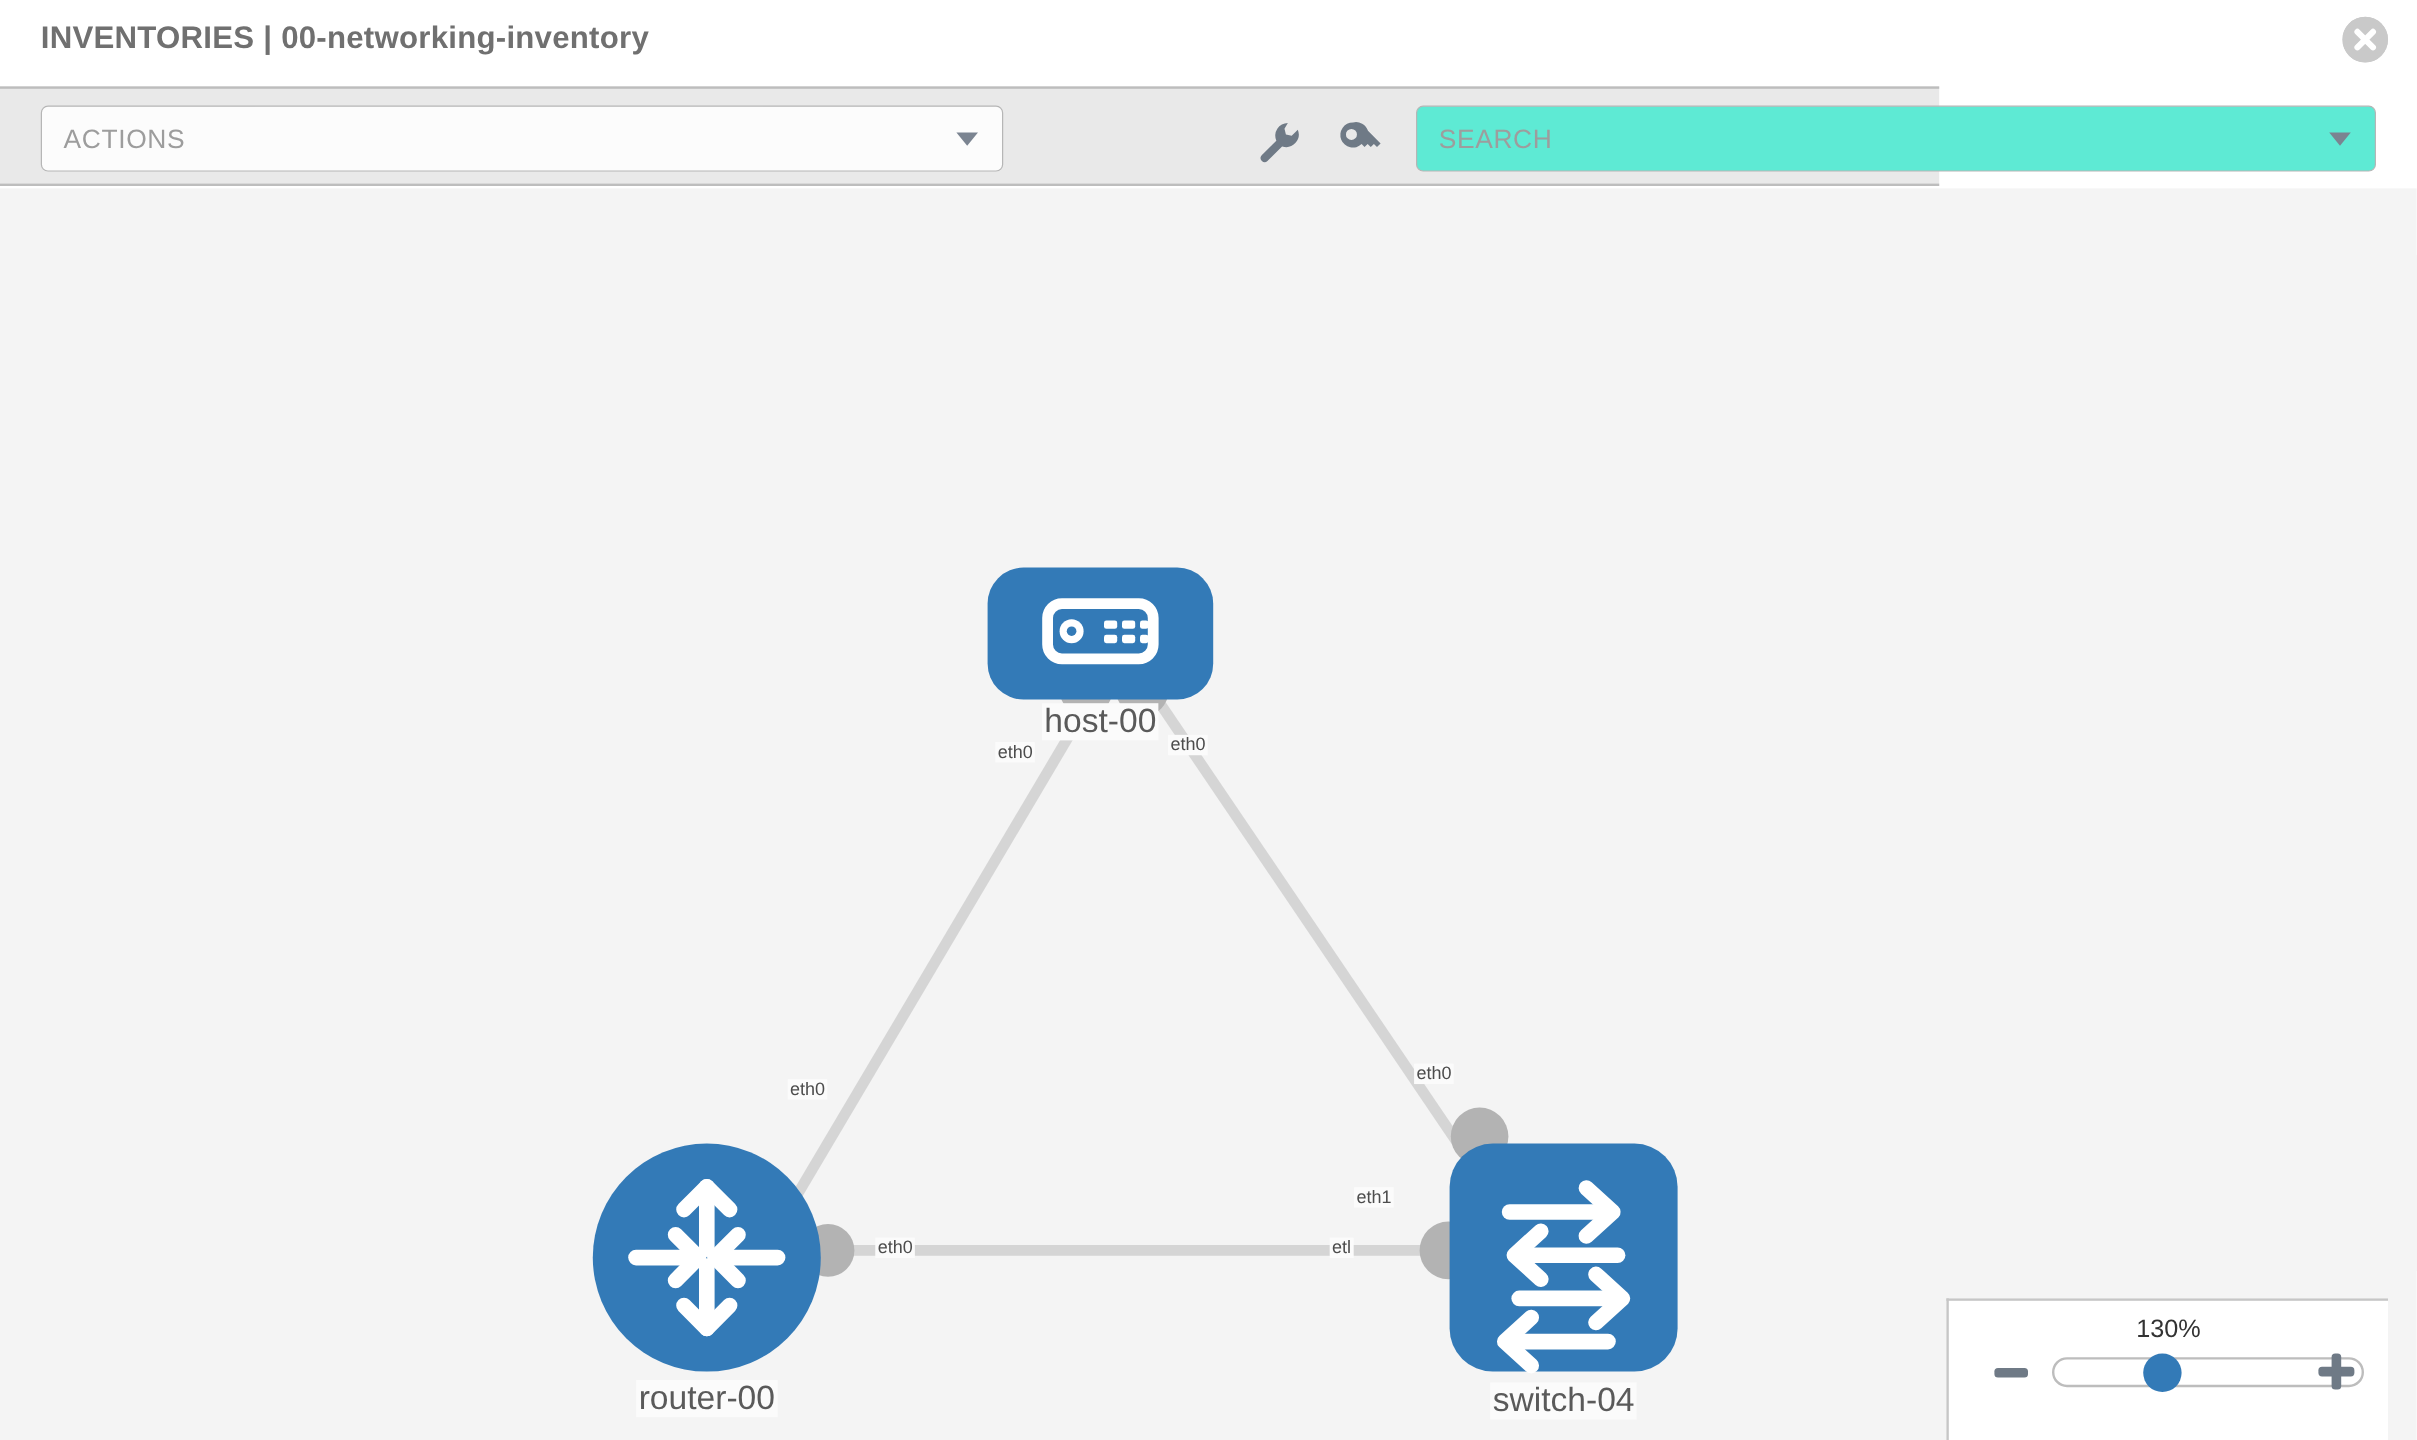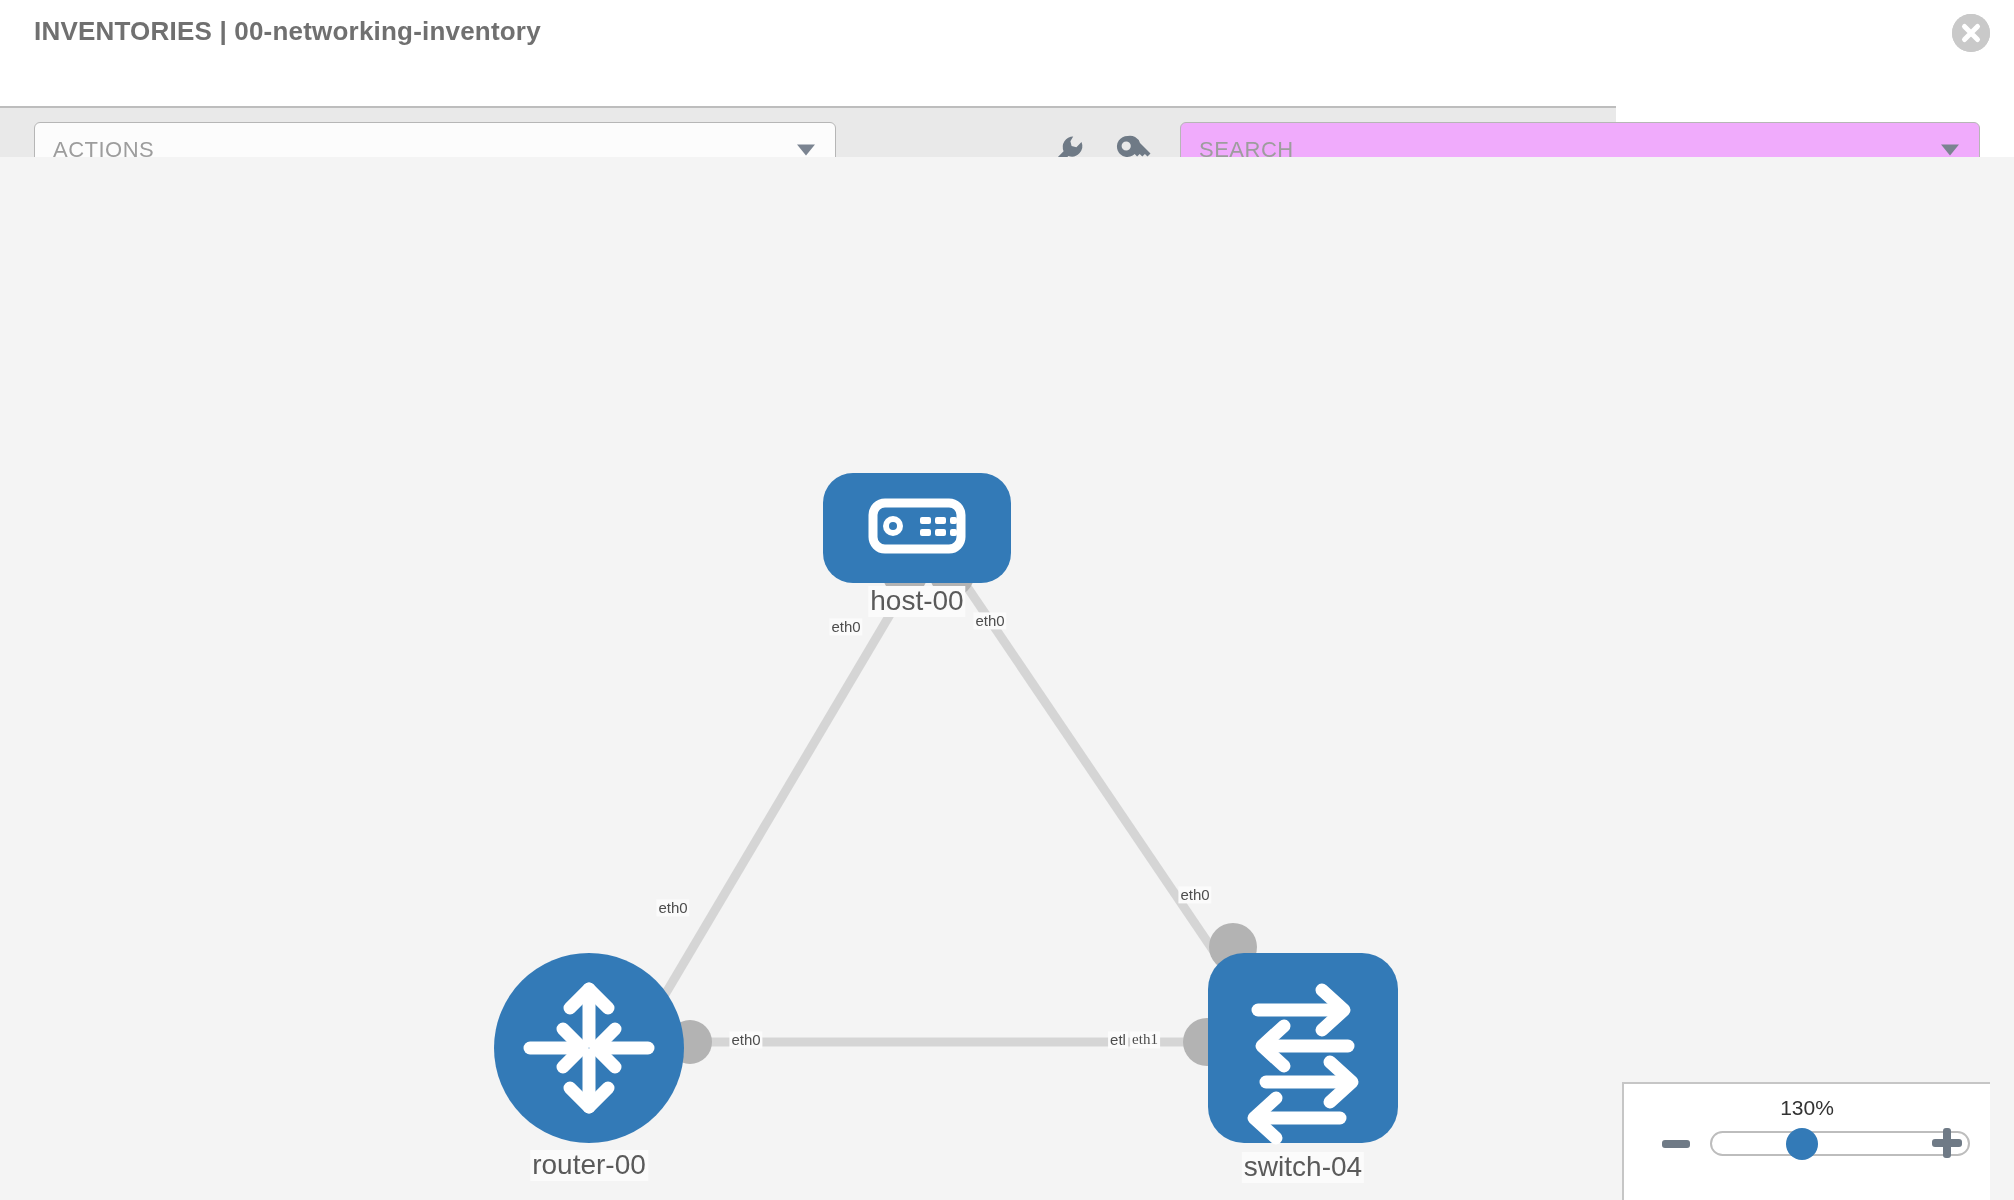--- a/index.html
+++ b/index.html
@@ -28,21 +28,20 @@
     background: #c9c9c9; cursor: pointer;
   }
   .close-btn svg { display: block; width: 38px; height: 38px; }
 
   
   .toolbar {
     position: absolute; left: 0; top: 72px; width: 1616px; height: 83px;
     background: #e9e9e9;
     border-top: 2px solid #bdbdbd;
     border-bottom: 2px solid #bdbdbd;
-    margin-top: 34px;
   }
   .actions-select {
     position: absolute; left: 34px; top: 14px;
     width: 802px; height: 55px;
     background: #fcfcfc; border: 1px solid #b6b6b6; border-radius: 6px;
     cursor: pointer;
   }
   .actions-select .label {
     position: absolute; left: 18px; top: 50%; transform: translateY(-50%);
     font-size: 22px; color: #9d9d9d; letter-spacing: 0.5px;
@@ -56,21 +55,21 @@
   .tool-icon {
     position: absolute; top: 22px; width: 42px; height: 42px; cursor: pointer;
   }
   .tool-icon svg { display: block; width: 42px; height: 42px; }
   .tool-wrench { left: 1043px; }
   .tool-key { left: 1112px; }
 
   .search-box {
     position: absolute; left: 1180px; top: 14px;
     width: 800px; height: 55px;
-    background: #f0abfc; border: 1px solid #b6b6b6; border-radius: 6px;
+    background: #5eead4; border: 1px solid #b6b6b6; border-radius: 6px;
   }
   .search-box input {
     position: absolute; left: 18px; top: 0; width: 700px; height: 53px;
     border: none; outline: none; background: transparent;
     font-family: "Liberation Sans", sans-serif;
     font-size: 22px; color: #555; letter-spacing: 0.5px;
   }
   .search-box input::placeholder { color: #9d9d9d; }
 
   
@@ -248,21 +247,21 @@
     <div class="node-label" style="left:917px; top:429px;">host-00</div>
     <div class="node-label" style="left:589px; top:993px;">router-00</div>
     <div class="node-label" style="left:1303px; top:995px;">switch-04</div>
 
     <div class="iface-label" style="left:846px; top:470px;">eth0</div>
     <div class="iface-label" style="left:990px; top:464px;">eth0</div>
     <div class="iface-label" style="left:673px; top:751px;">eth0</div>
     <div class="iface-label" style="left:1195px; top:738px;">eth0</div>
     <div class="iface-label" style="left:746px; top:883px;">eth0</div>
     <div class="iface-label" style="left:1118px; top:883px;">etl</div>
-    <div class="iface-label" style="left:1145px; top:883px;font-family:Liberation Serif, serif;">eth1</div>
+    <div class="iface-label" style="left:1145px; top:841px;">eth1</div>
 
   </div>
 
   <div class="zoom-panel">
     <div class="zoom-value">130%</div>
     <div class="zoom-minus"></div>
     <div class="zoom-track"></div>
     <div class="zoom-thumb"></div>
     <div class="zoom-plus"></div>
   </div>

